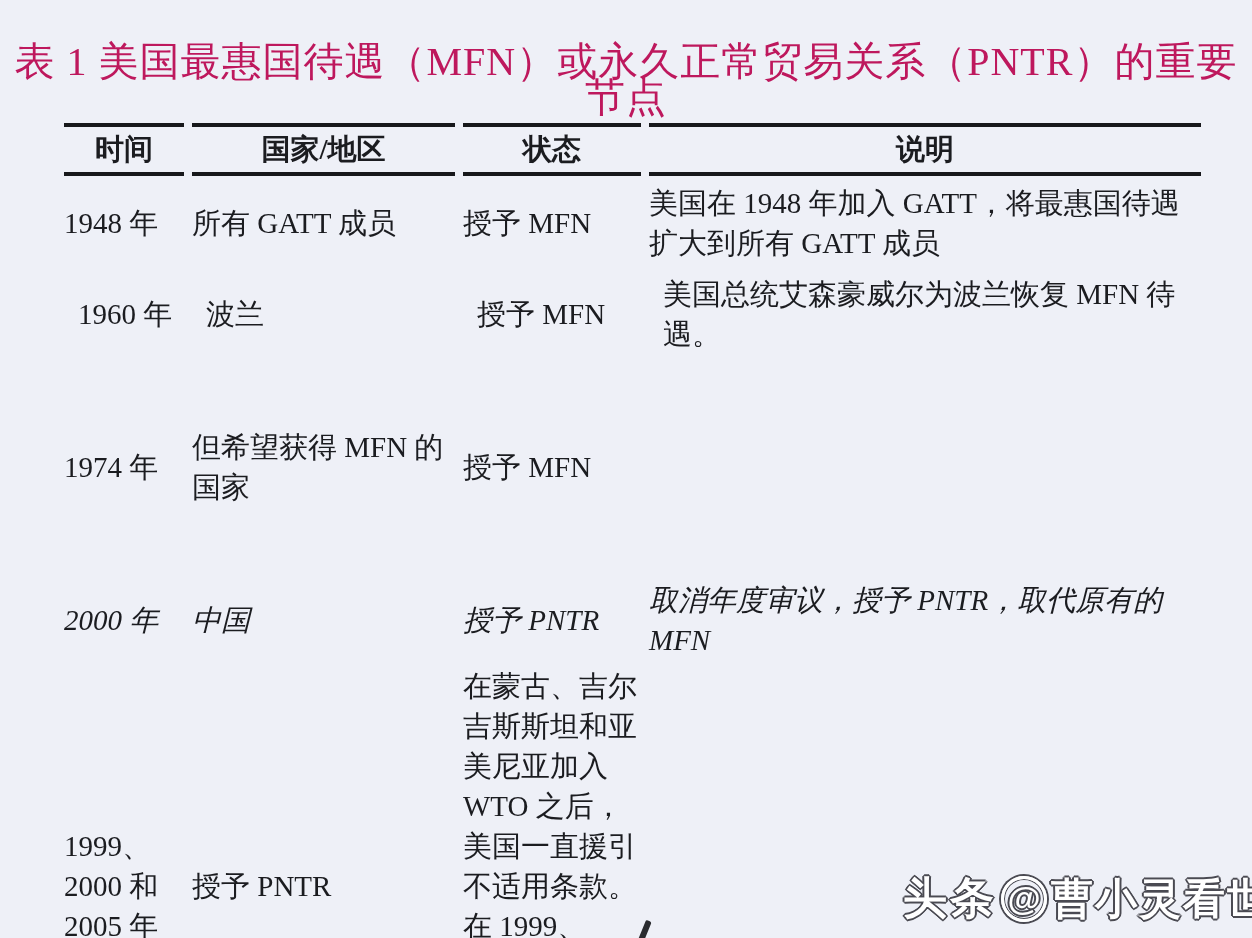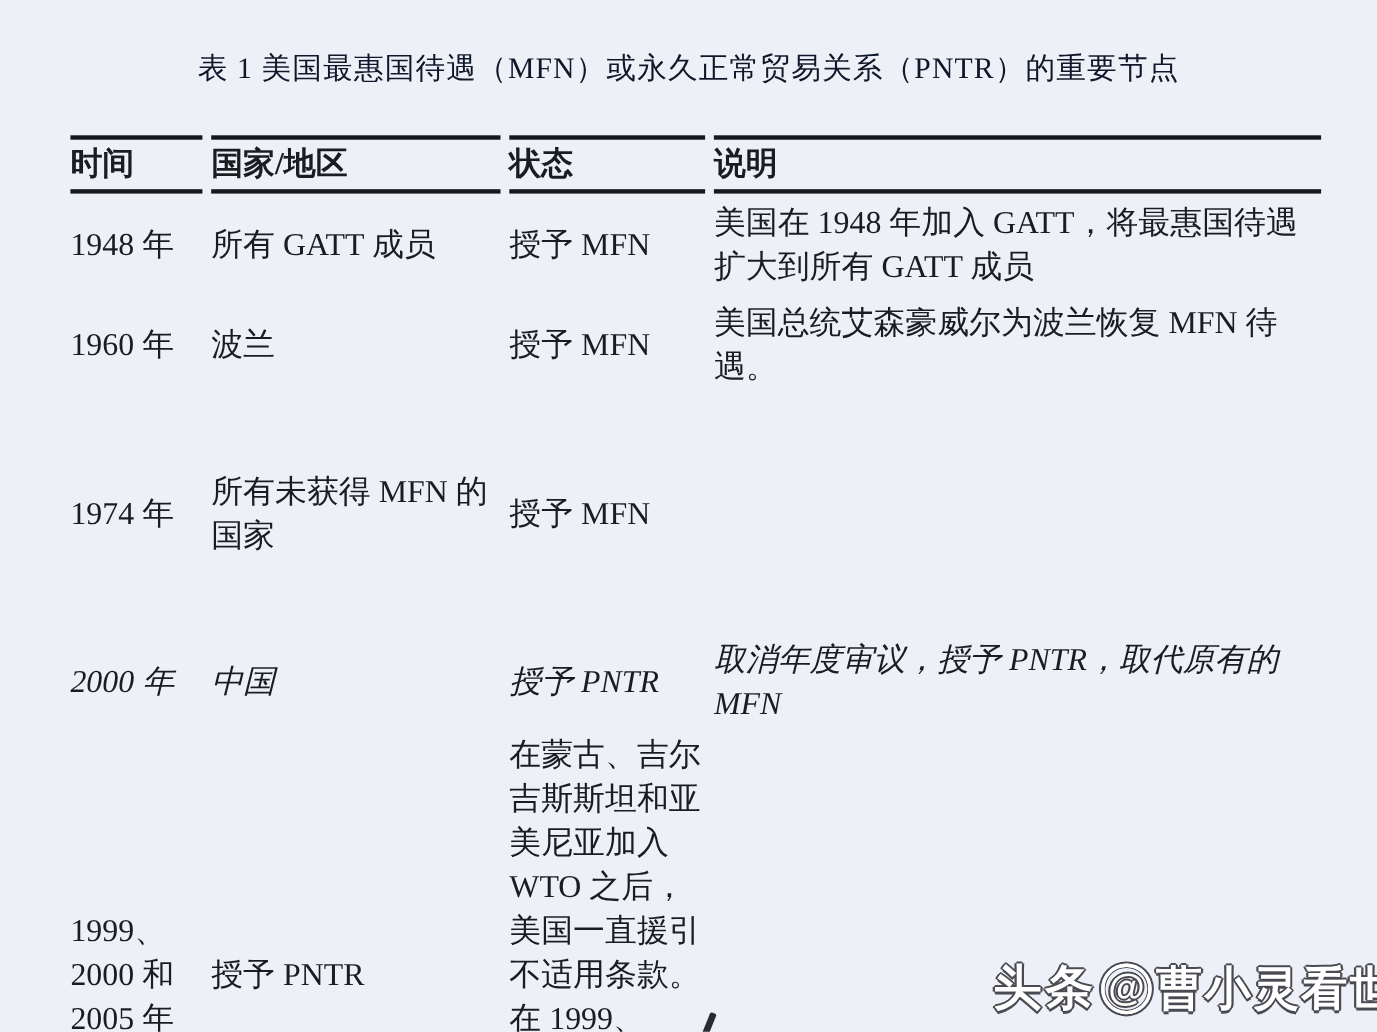--- a/index.html
+++ b/index.html
@@ -8,47 +8,47 @@
     background:#eef0f7;
     font-family:"Liberation Serif","DejaVu Serif",serif;
     color:#1b1c20;
     position:relative;
   }
   .page{
     position:relative;width:1252px;height:938px;overflow:hidden;
   }
   .doc-title{
     margin:0;padding-top:44px;height:36px;line-height:36px;
-    text-align:center;font-size:27px;font-weight:500;
-    letter-spacing:1px;color:#0f172a;
+    text-align:center;font-size:40px;font-weight:500;
+    letter-spacing:1px;color:#be185d;
   }
   .table-wrap{
     position:absolute;left:64px;top:123px;width:1137px;
   }
   .trow{
     display:grid;
     grid-template-columns:120px 263px 178px 552px;
     column-gap:8px;
     align-items:center;
     font-size:29px;
     line-height:40px;
   }
   .trow .cell{
     text-align:left;
     word-break:break-word;
   }
   .header-row .cell{
     border-top:4px solid #17181b;
     border-bottom:4px solid #17181b;
     height:45px;line-height:45px;
-    font-weight:700;text-align:left;font-size:29px;
+    font-weight:700;text-align:center;font-size:29px;
   }
   .r1{height:93px;}
   .r2{height:92px;}
-  .r3{height:90px;}
+  .r3{height:90px;margin-left:14px;}
   .r4{height:215px;}
   .r5{height:92px;font-style:italic;}
   .r6{height:182px;}
   .watermark{
     position:absolute;left:903px;top:869px;
     display:flex;align-items:center;gap:4px;
     font-family:"Liberation Sans","DejaVu Sans",sans-serif;
     color:#ffffff;
     white-space:nowrap;
   }
@@ -97,21 +97,21 @@
 
     <div class="trow r3">
       <div class="cell">1960 年</div>
       <div class="cell">波兰</div>
       <div class="cell">授予 MFN</div>
       <div class="cell">美国总统艾森豪威尔为波兰恢复 MFN 待遇。</div>
     </div>
 
     <div class="trow r4">
       <div class="cell">1974 年</div>
-      <div class="cell">所有未获得 MFN 的国家</div>
+      <div class="cell">但希望获得 MFN 的国家</div>
       <div class="cell">授予 MFN</div>
     </div>
 
     <div class="trow r5">
       <div class="cell">2000 年</div>
       <div class="cell">中国</div>
       <div class="cell">授予 PNTR</div>
       <div class="cell">取消年度审议，授予 PNTR，取代原有的 MFN</div>
     </div>
 

